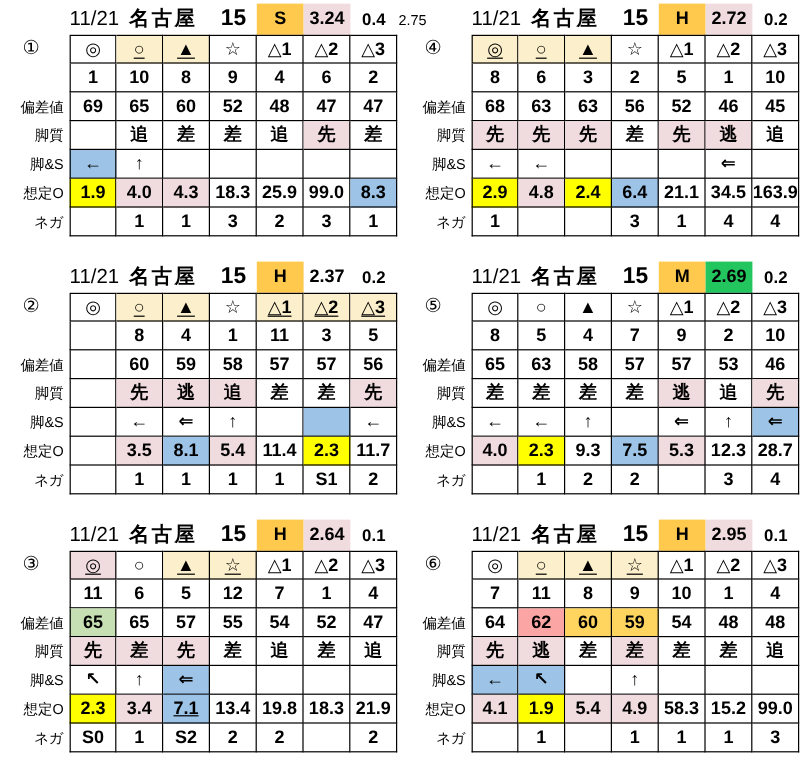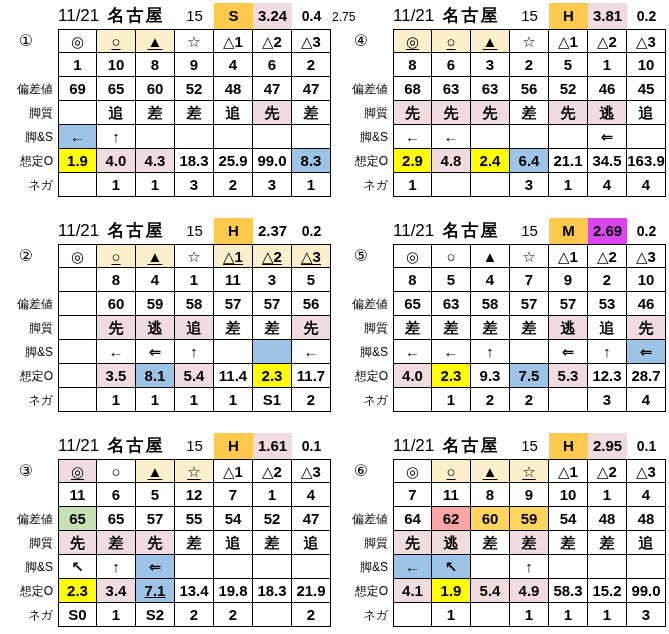--- a/index.html
+++ b/index.html
@@ -8,21 +8,21 @@
     font-family: "Liberation Sans", "DejaVu Sans", sans-serif; overflow: hidden;
   }
   .page { display: grid; grid-template-columns: 335px 334px; row-gap: 21px; padding-top: 3px; }
   .block { width: 333px; padding-left: 2px; }
   .hdr {
     display: grid; grid-template-columns: 56px 39px 78px 39px 39px 39px 39px;
     height: 26px; line-height: 26px; text-align: center;
   }
   .h-date  { font-size: 17px; }
   .h-track { font-size: 17px; font-weight: bold; letter-spacing: 2px; }
-  .h-race  { font-size: 15px; font-weight: normal; }
+  .h-race  { font-size: 19px; font-weight: bold; }
   .h-pace, .h-odds { font-size: 15px; font-weight: bold; }
   .h-diff  { font-size: 14px; font-weight: bold; position: relative; }
   .diff-val { display: inline-block; }
   .extra {
     position: absolute; left: 100%; top: 1px; font-size: 12px; font-weight: normal;
     line-height: 26px; white-space: nowrap; padding-left: 1px; z-index: 5;
   }
   .tbl { display: grid; grid-template-columns: 56px repeat(7, 39px); grid-auto-rows: 24px; }
   .row { display: contents; }
   .lab { font-size: 12px; line-height: 24px; text-align: right; padding-right: 5px; white-space: nowrap; }
@@ -60,21 +60,21 @@
         <div class="row"><div class="lab">ネガ</div><div class="cell"></div><div class="cell">1</div><div class="cell">1</div><div class="cell">3</div><div class="cell">2</div><div class="cell">3</div><div class="cell">1</div></div>
       </div>
     </section>
   <section class="block">
       <div class="hdr">
         <div class="hcell lab"></div>
         <div class="hcell h-date">11/21</div>
         <div class="hcell h-track">名古屋</div>
         <div class="hcell h-race">15</div>
         <div class="hcell h-pace" style="background: rgb(255, 201, 77);">H</div>
-        <div class="hcell h-odds" style="background: rgb(240, 219, 222);">3.81</div>
+        <div class="hcell h-odds" style="background: rgb(240, 219, 222);">2.72</div>
         <div class="hcell h-diff"><div class="diff-val">0.2</div></div>
       </div>
       <div class="tbl">
         <div class="row r0"><div class="lab tnum">④</div><div class="cell ul" style="background: rgb(252, 239, 203);">◎</div><div class="cell ul" style="background: rgb(252, 239, 203);">○</div><div class="cell ul" style="background: rgb(252, 239, 203);">▲</div><div class="cell">☆</div><div class="cell">△1</div><div class="cell">△2</div><div class="cell">△3</div></div>
         <div class="row"><div class="lab"></div><div class="cell">8</div><div class="cell">6</div><div class="cell">3</div><div class="cell">2</div><div class="cell">5</div><div class="cell">1</div><div class="cell">10</div></div>
         <div class="row"><div class="lab">偏差値</div><div class="cell">68</div><div class="cell">63</div><div class="cell">63</div><div class="cell">56</div><div class="cell">52</div><div class="cell">46</div><div class="cell">45</div></div>
         <div class="row"><div class="lab">脚質</div><div class="cell" style="background: rgb(240, 219, 222);">先</div><div class="cell" style="background: rgb(240, 219, 222);">先</div><div class="cell" style="background: rgb(240, 219, 222);">先</div><div class="cell">差</div><div class="cell" style="background: rgb(240, 219, 222);">先</div><div class="cell" style="background: rgb(240, 219, 222);">逃</div><div class="cell">追</div></div>
         <div class="row"><div class="lab">脚&amp;S</div><div class="cell">←</div><div class="cell">←</div><div class="cell"></div><div class="cell"></div><div class="cell"></div><div class="cell">⇐</div><div class="cell"></div></div>
         <div class="row"><div class="lab">想定O</div><div class="cell" style="background: rgb(255, 255, 0);">2.9</div><div class="cell" style="background: rgb(240, 219, 222);">4.8</div><div class="cell" style="background: rgb(255, 255, 0);">2.4</div><div class="cell" style="background: rgb(157, 195, 230);">6.4</div><div class="cell">21.1</div><div class="cell">34.5</div><div class="cell">163.9</div></div>
         <div class="row"><div class="lab">ネガ</div><div class="cell">1</div><div class="cell"></div><div class="cell"></div><div class="cell">3</div><div class="cell">1</div><div class="cell">4</div><div class="cell">4</div></div>
@@ -100,41 +100,41 @@
         <div class="row"><div class="lab">ネガ</div><div class="cell"></div><div class="cell">1</div><div class="cell">1</div><div class="cell">1</div><div class="cell">1</div><div class="cell">S1</div><div class="cell">2</div></div>
       </div>
     </section>
   <section class="block">
       <div class="hdr">
         <div class="hcell lab"></div>
         <div class="hcell h-date">11/21</div>
         <div class="hcell h-track">名古屋</div>
         <div class="hcell h-race">15</div>
         <div class="hcell h-pace" style="background: rgb(255, 201, 77);">M</div>
-        <div class="hcell h-odds" style="background: #d946ef;">2.69</div>
+        <div class="hcell h-odds" style="background: #22c55e;">2.69</div>
         <div class="hcell h-diff"><div class="diff-val">0.2</div></div>
       </div>
       <div class="tbl">
         <div class="row r0"><div class="lab tnum">⑤</div><div class="cell">◎</div><div class="cell">○</div><div class="cell">▲</div><div class="cell">☆</div><div class="cell">△1</div><div class="cell">△2</div><div class="cell">△3</div></div>
         <div class="row"><div class="lab"></div><div class="cell">8</div><div class="cell">5</div><div class="cell">4</div><div class="cell">7</div><div class="cell">9</div><div class="cell">2</div><div class="cell">10</div></div>
         <div class="row"><div class="lab">偏差値</div><div class="cell">65</div><div class="cell">63</div><div class="cell">58</div><div class="cell">57</div><div class="cell">57</div><div class="cell">53</div><div class="cell">46</div></div>
         <div class="row"><div class="lab">脚質</div><div class="cell">差</div><div class="cell">差</div><div class="cell">差</div><div class="cell">差</div><div class="cell" style="background: rgb(240, 219, 222);">逃</div><div class="cell">追</div><div class="cell" style="background: rgb(240, 219, 222);">先</div></div>
         <div class="row"><div class="lab">脚&amp;S</div><div class="cell">←</div><div class="cell">←</div><div class="cell">↑</div><div class="cell"></div><div class="cell">⇐</div><div class="cell">↑</div><div class="cell" style="background: rgb(157, 195, 230);">⇐</div></div>
         <div class="row"><div class="lab">想定O</div><div class="cell" style="background: rgb(240, 219, 222);">4.0</div><div class="cell" style="background: rgb(255, 255, 0);">2.3</div><div class="cell">9.3</div><div class="cell" style="background: rgb(157, 195, 230);">7.5</div><div class="cell" style="background: rgb(240, 219, 222);">5.3</div><div class="cell">12.3</div><div class="cell">28.7</div></div>
         <div class="row"><div class="lab">ネガ</div><div class="cell"></div><div class="cell">1</div><div class="cell">2</div><div class="cell">2</div><div class="cell"></div><div class="cell">3</div><div class="cell">4</div></div>
       </div>
     </section>
   <section class="block">
       <div class="hdr">
         <div class="hcell lab"></div>
         <div class="hcell h-date">11/21</div>
         <div class="hcell h-track">名古屋</div>
         <div class="hcell h-race">15</div>
         <div class="hcell h-pace" style="background: rgb(255, 201, 77);">H</div>
-        <div class="hcell h-odds" style="background: rgb(240, 219, 222);">1.61</div>
+        <div class="hcell h-odds" style="background: rgb(240, 219, 222);">2.64</div>
         <div class="hcell h-diff"><div class="diff-val">0.1</div></div>
       </div>
       <div class="tbl">
         <div class="row r0"><div class="lab tnum">③</div><div class="cell ul" style="background: rgb(240, 219, 222);">◎</div><div class="cell">○</div><div class="cell ul" style="background: rgb(252, 239, 203);">▲</div><div class="cell ul" style="background: rgb(252, 239, 203);">☆</div><div class="cell">△1</div><div class="cell">△2</div><div class="cell">△3</div></div>
         <div class="row"><div class="lab"></div><div class="cell">11</div><div class="cell">6</div><div class="cell">5</div><div class="cell">12</div><div class="cell">7</div><div class="cell">1</div><div class="cell">4</div></div>
         <div class="row"><div class="lab">偏差値</div><div class="cell" style="background: rgb(198, 224, 180);">65</div><div class="cell">65</div><div class="cell">57</div><div class="cell">55</div><div class="cell">54</div><div class="cell">52</div><div class="cell">47</div></div>
         <div class="row"><div class="lab">脚質</div><div class="cell" style="background: rgb(240, 219, 222);">先</div><div class="cell" style="background: rgb(240, 219, 222);">差</div><div class="cell" style="background: rgb(240, 219, 222);">先</div><div class="cell">差</div><div class="cell">追</div><div class="cell">差</div><div class="cell">追</div></div>
         <div class="row"><div class="lab">脚&amp;S</div><div class="cell">↖</div><div class="cell">↑</div><div class="cell" style="background: rgb(157, 195, 230);">⇐</div><div class="cell"></div><div class="cell"></div><div class="cell"></div><div class="cell"></div></div>
         <div class="row"><div class="lab">想定O</div><div class="cell" style="background: rgb(255, 255, 0);">2.3</div><div class="cell" style="background: rgb(240, 219, 222);">3.4</div><div class="cell" style="background: rgb(157, 195, 230); text-decoration: underline;">7.1</div><div class="cell">13.4</div><div class="cell">19.8</div><div class="cell">18.3</div><div class="cell">21.9</div></div>
         <div class="row"><div class="lab">ネガ</div><div class="cell">S0</div><div class="cell">1</div><div class="cell">S2</div><div class="cell">2</div><div class="cell">2</div><div class="cell"></div><div class="cell">2</div></div>

